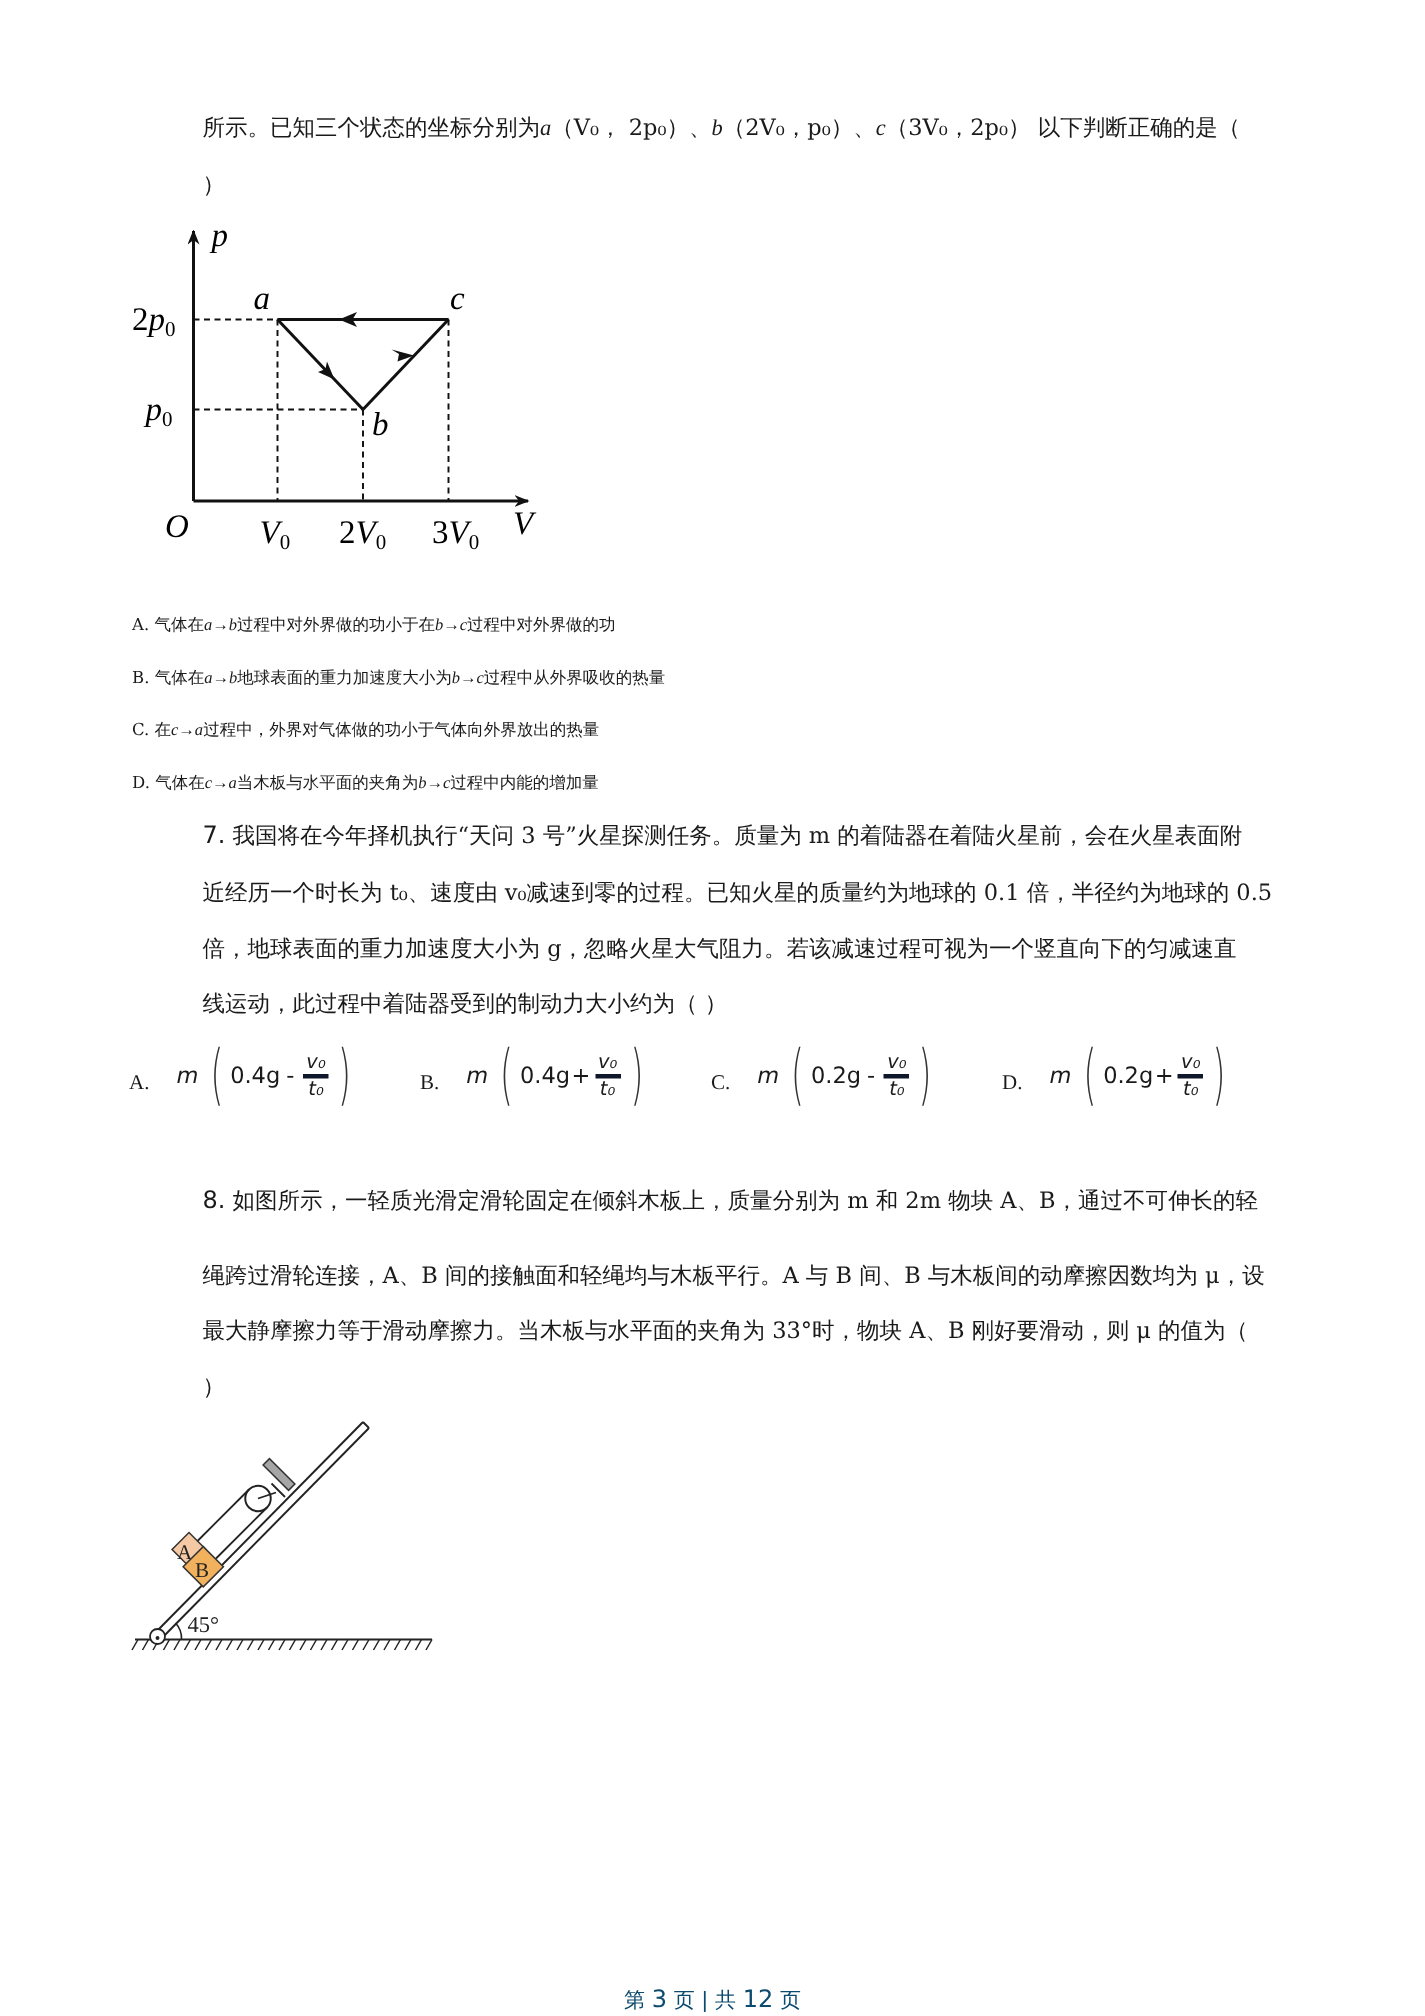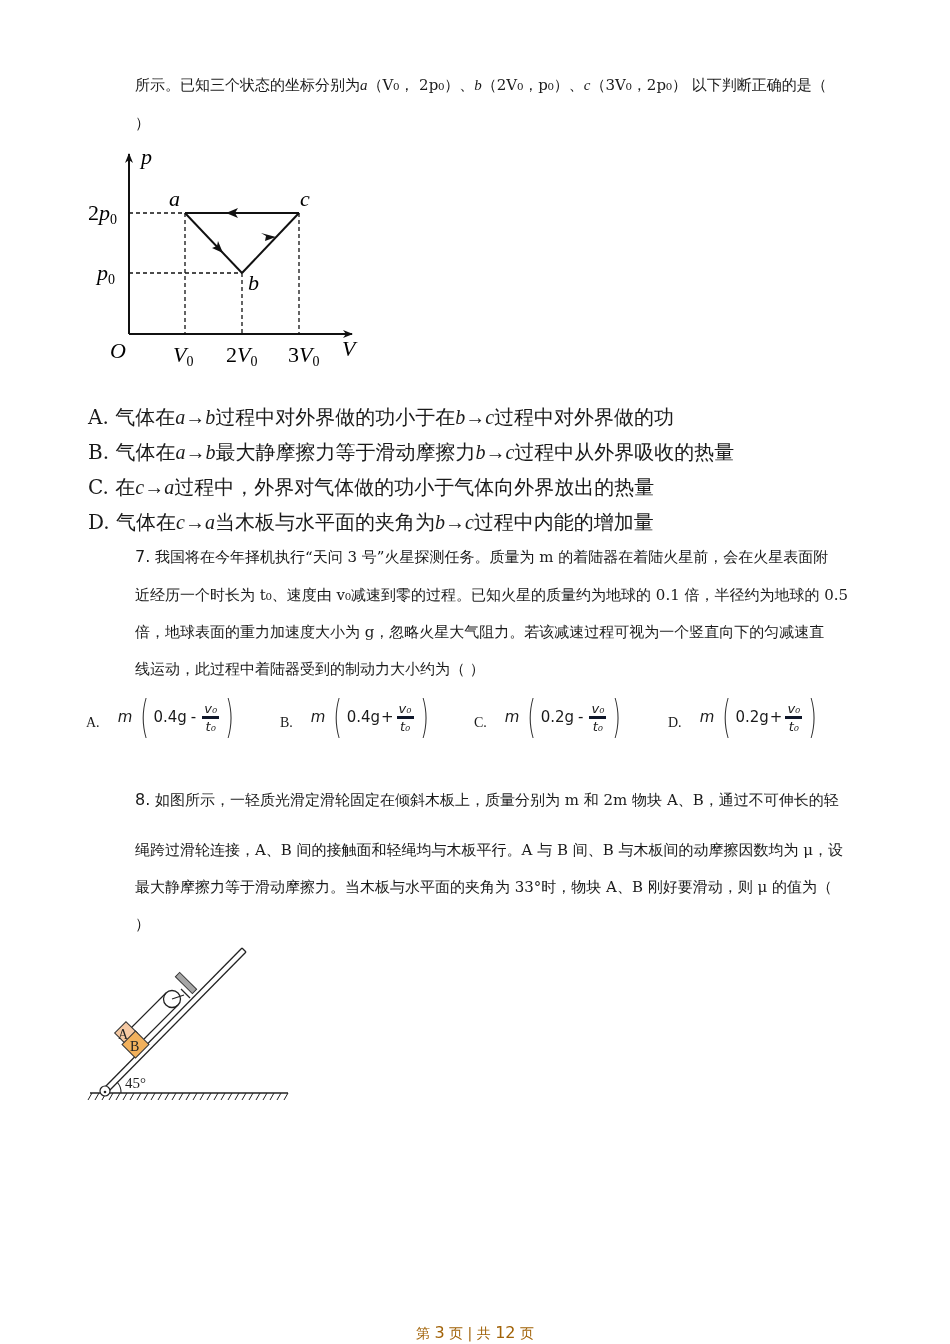--- a/index.html
+++ b/index.html
@@ -1,31 +1,31 @@
 <!DOCTYPE html>
 <html><head>
 <meta charset="utf-8">
 <style>
   html, body { margin: 0; padding: 0; background: #ffffff; }
   body { width: 950px; height: 1344px; position: relative; overflow: hidden;
          font-family: "DejaVu Serif", "Liberation Serif", serif; color: #1a1a1a; }
   .line { position: absolute; left: 88px; font-size: 15px; line-height: 20px; white-space: nowrap; margin-left: 47px; }
   .it { font-style: italic; font-family: "Liberation Serif", serif; }
   .qnum { font-family: "DejaVu Sans", sans-serif; font-size: 16px; }
-  .opt { position: absolute; left: 88px; font-size: 20px; line-height: 20px; white-space: nowrap; }
+  .opt { position: absolute; left: 88px; font-size: 11px; line-height: 20px; white-space: nowrap; }
   .mc-opt { position: absolute; top: 692px; height: 50px; display: flex; align-items: center; }
   .mc-label { font-family: "Liberation Serif", serif; font-size: 14px; margin-right: 18px; margin-top: 12px; }
   .formula { display: flex; align-items: center; font-family: "DejaVu Sans", sans-serif; font-size: 15px; }
   .formula .m { font-style: italic; margin-right: 4px; }
   .paren { font-size: 44px; font-weight: 100; transform: scaleX(0.5); line-height: 1; color: #333; }
   .frac { display: inline-flex; flex-direction: column; align-items: center; margin: 0 2px; font-size: 13px; }
   .frac .num { border-bottom: 3px solid #0f172a; padding: 0 2px; font-style: italic; }
   .frac .den { font-style: italic; }
   .footer { position: absolute; top: 1323px; left: 0; width: 950px; text-align: center;
-            font-family: "DejaVu Sans", sans-serif; font-size: 14px; color: #a16207; }
+            font-family: "DejaVu Sans", sans-serif; font-size: 14px; color: #0c4a6e; }
   .footer b { font-weight: normal; font-size: 16px; }
   svg text { font-family: "Liberation Serif", serif; }
 </style>
 </head>
 <body>
 
 <div class="line" style="top:75px;">
   <span>所示。已知三个状态的坐标分别为</span><span class="it">a</span><span>（V₀，  2p₀）</span><span>、</span><span class="it">b</span><span>（2V₀，p₀）</span><span>、</span><span class="it">c</span><span>（3V₀，2p₀）</span><span>  以下判断正确的是（</span>
 </div>
 <div class="line" style="top:113px;">）</div>
@@ -70,21 +70,21 @@
   <text x="168" y="150" font-size="22" font-style="italic">b</text>
   <text x="220" y="66" font-size="22" font-style="italic">c</text>
 </svg>
 
 <div class="opt" style="top:407px;">
   <span>A.</span>
   <span>气体在</span><span class="it">a→b</span><span>过程中对外界做的功小于在</span><span class="it">b→c</span><span>过程中对外界做的功</span>
 </div>
 <div class="opt" style="top:442px;">
   <span>B.</span>
-  <span>气体在</span><span class="it">a→b</span><span>最大静摩擦力等于滑动摩擦力</span><span class="it">b→c</span><span>过程中从外界吸收的热量</span>
+  <span>气体在</span><span class="it">a→b</span><span>地球表面的重力加速度大小为</span><span class="it">b→c</span><span>过程中从外界吸收的热量</span>
 </div>
 <div class="opt" style="top:477px;">
   <span>C.</span>
   <span>在</span><span class="it">c→a</span><span>过程中，外界对气体做的功小于气体向外界放出的热量</span>
 </div>
 <div class="opt" style="top:512px;">
   <span>D.</span>
   <span>气体在</span><span class="it">c→a</span><span>当木板与水平面的夹角为</span><span class="it">b→c</span><span>过程中内能的增加量</span>
 </div>
 

